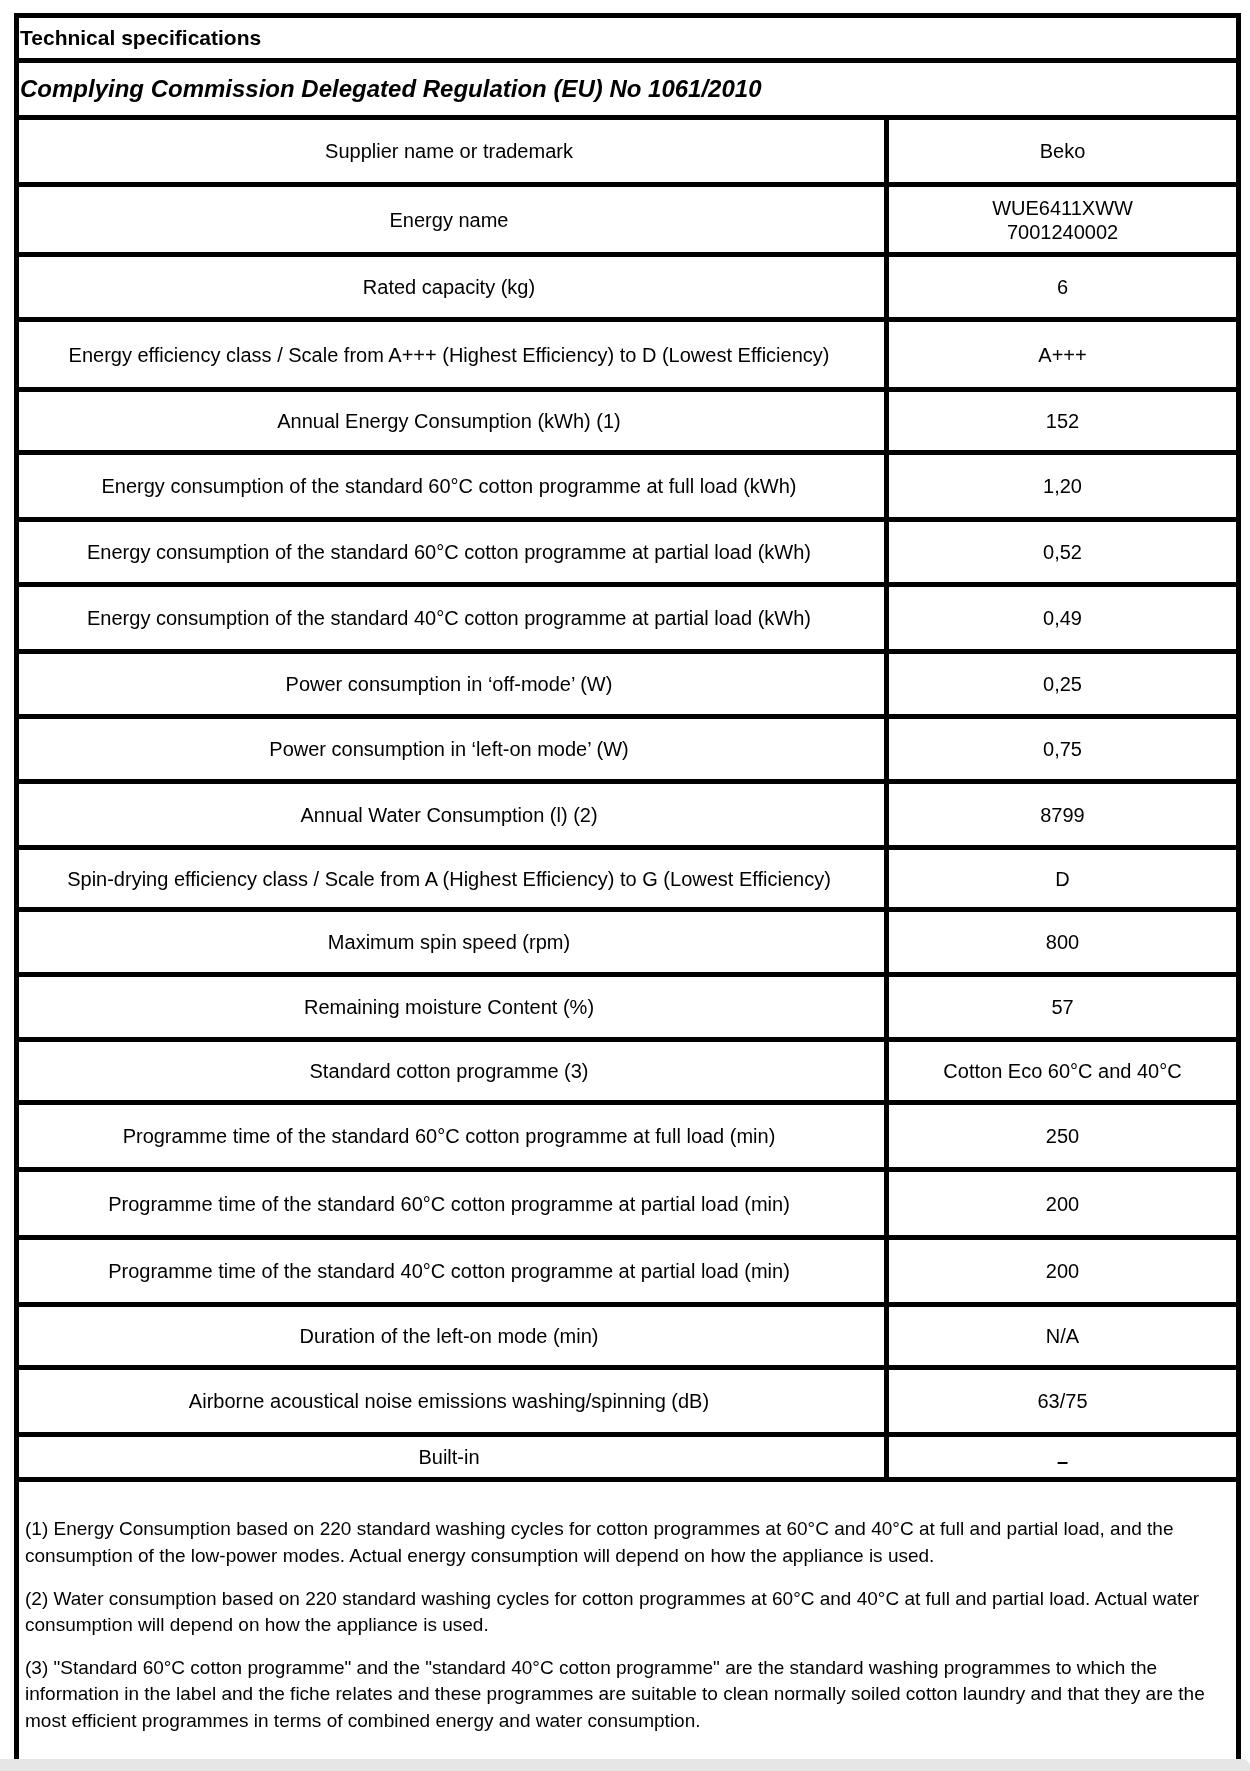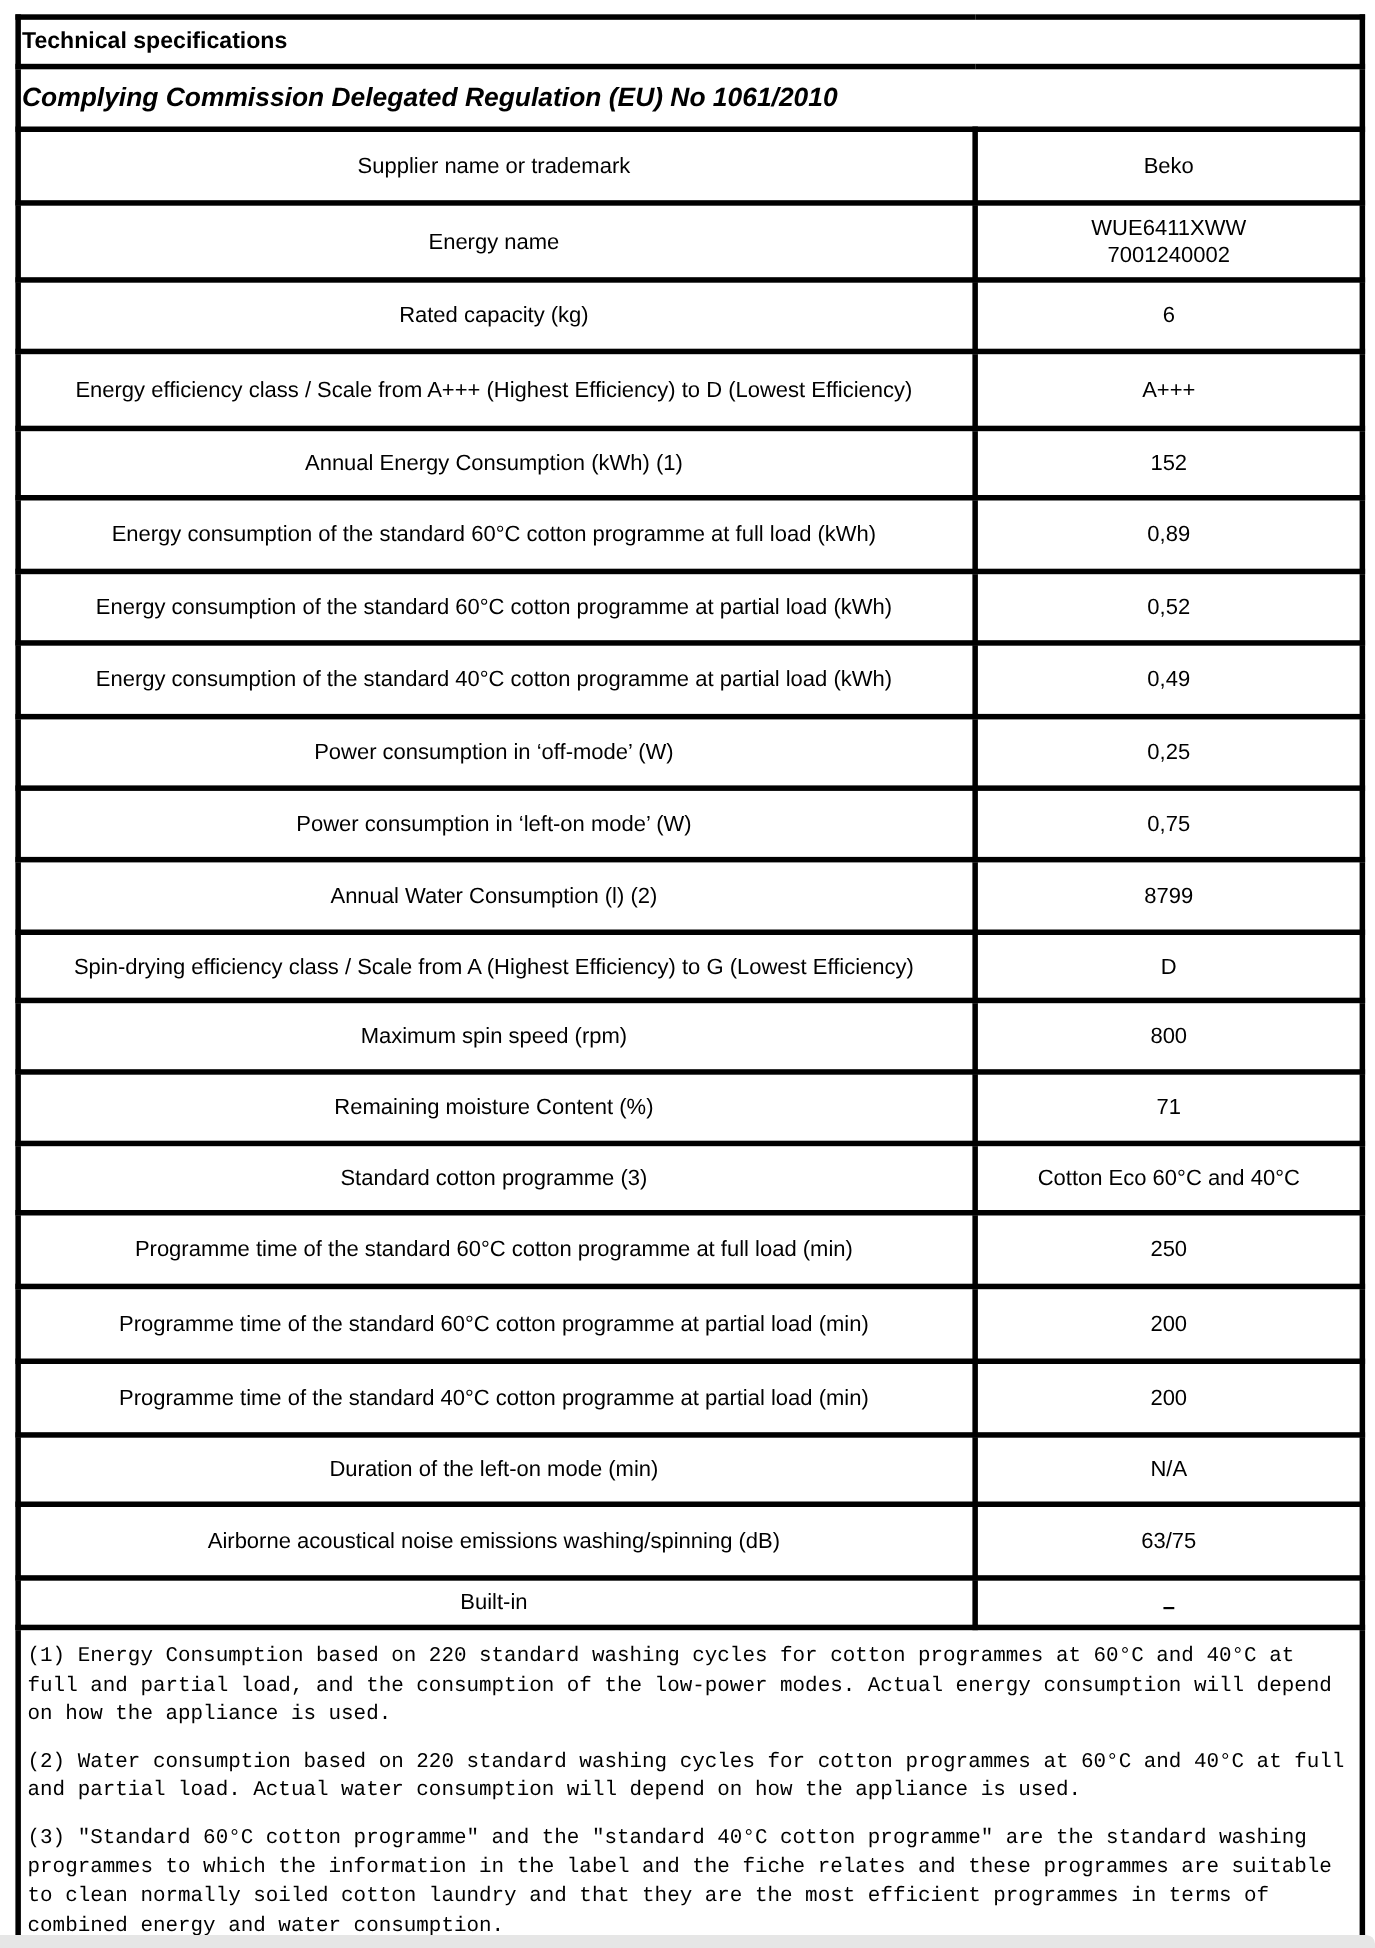--- a/index.html
+++ b/index.html
@@ -50,21 +50,20 @@
   .low-dash{
     display:inline-block;
     position:relative;
     top:4px;
     font-weight:bold;
   }
   .foot-cell{
     height:273px;
     vertical-align:top;
     padding:4px 10px 4px 6px;
-    font-family:Liberation Mono, monospace;
   }
   .foot-cell p{
     font-size:19px;
     line-height:1.4;
     margin:16px 0 0 0;
   }
   .foot-cell p.first{margin-top:6px;}
   .bottom-strip{
     position:absolute;
     left:0;top:1759px;
@@ -107,21 +106,21 @@
     <tr style="height:70px">
       <td class="lbl">Energy efficiency class /  Scale from A+++ (Highest Efficiency) to D (Lowest Efficiency)</td>
       <td class="val">A+++</td>
     </tr>
     <tr style="height:63px">
       <td class="lbl">Annual Energy Consumption (kWh) (1)</td>
       <td class="val">152</td>
     </tr>
     <tr style="height:67px">
       <td class="lbl">Energy consumption of the standard 60°C cotton programme at full load  (kWh)</td>
-      <td class="val">0,89</td>
+      <td class="val">1,20</td>
     </tr>
     <tr style="height:65px">
       <td class="lbl">Energy consumption of the standard 60°C cotton programme at partial load (kWh)</td>
       <td class="val">0,52</td>
     </tr>
     <tr style="height:67px">
       <td class="lbl">Energy consumption of the standard 40°C cotton programme at partial load (kWh)</td>
       <td class="val">0,49</td>
     </tr>
     <tr style="height:65px">
@@ -139,21 +138,21 @@
     <tr style="height:62px">
       <td class="lbl">Spin-drying efficiency class / Scale from A (Highest Efficiency) to G (Lowest Efficiency)</td>
       <td class="val">D</td>
     </tr>
     <tr style="height:65px">
       <td class="lbl">Maximum spin speed (rpm)</td>
       <td class="val">800</td>
     </tr>
     <tr style="height:65px">
       <td class="lbl">Remaining moisture Content (%)</td>
-      <td class="val">71</td>
+      <td class="val">57</td>
     </tr>
     <tr style="height:63px">
       <td class="lbl">Standard cotton programme (3)</td>
       <td class="val">Cotton Eco 60°C and 40°C</td>
     </tr>
     <tr style="height:67px">
       <td class="lbl">Programme time of the standard 60°C cotton programme at full load (min)</td>
       <td class="val">250</td>
     </tr>
     <tr style="height:68px">

